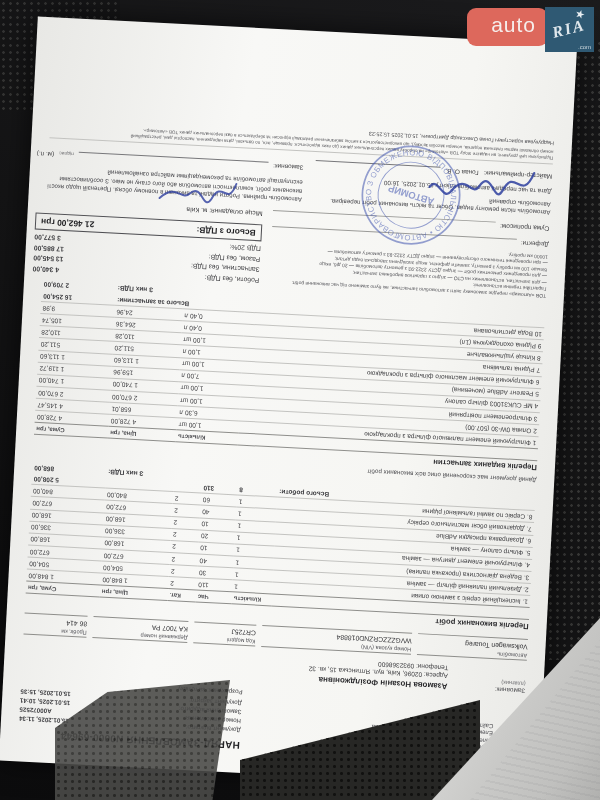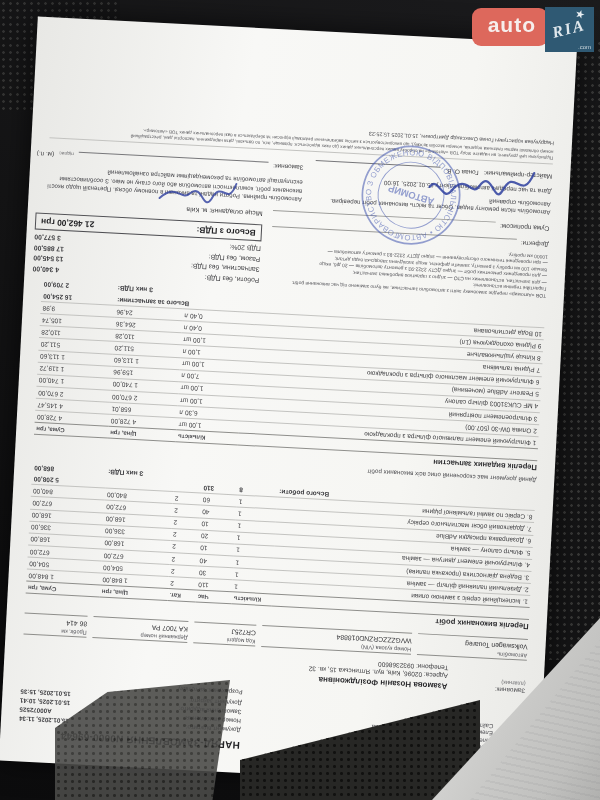--- a/index.html
+++ b/index.html
@@ -96,22 +96,22 @@
     background:linear-gradient(118deg,#f4f4f2 55%,#e6e6e4 72%,#c9c9c7 88%,#b9b9b7 100%);
     filter:drop-shadow(-4px -4px 6px rgba(0,0,0,.45));}
   .fold-inner{position:absolute;inset:0;
     clip-path:polygon(600px 640px,600px 800px,470px 800px);
     background:repeating-linear-gradient(12deg,rgba(120,120,125,.10) 0 2px,transparent 2px 7px);}
   .vignette{position:absolute;inset:0;z-index:7;pointer-events:none;
     background:radial-gradient(125% 125% at 48% 45%,transparent 55%,rgba(0,0,0,.38) 100%);}
 
   
   .watermark{position:absolute;z-index:10;top:8px;right:6px;display:flex;align-items:flex-start;}
-  .wm-auto{background:#dd685c;color:#f6eeec;font-weight:bold;font-size:21px;
-    padding:5px 12px 9px 16px;border-radius:9px;letter-spacing:1px;}
+  .wm-auto{background:#dd685c;color:#f6eeec;font-weight:normal;font-size:21px;
+    padding:5px 12px 9px 24px;border-radius:9px;letter-spacing:1px;}
   .wm-ria{position:relative;width:49px;height:45px;background:#2f5973;margin-left:-3px;margin-top:-1px;}
   .wm-star{position:absolute;top:1px;right:9px;color:#e8eef2;font-size:11px;transform:rotate(18deg);}
   .wm-ria-text{position:absolute;left:7px;top:13px;color:#dfe7ec;font-family:"Liberation Serif",serif;
     font-style:italic;font-weight:bold;font-size:16px;letter-spacing:2px;transform:rotate(-14deg);}
   .wm-com{position:absolute;right:3px;bottom:2px;color:#cdd8de;font-size:6px;}
 </style>
 </head>
 <body>
 
 <div class="photo">

